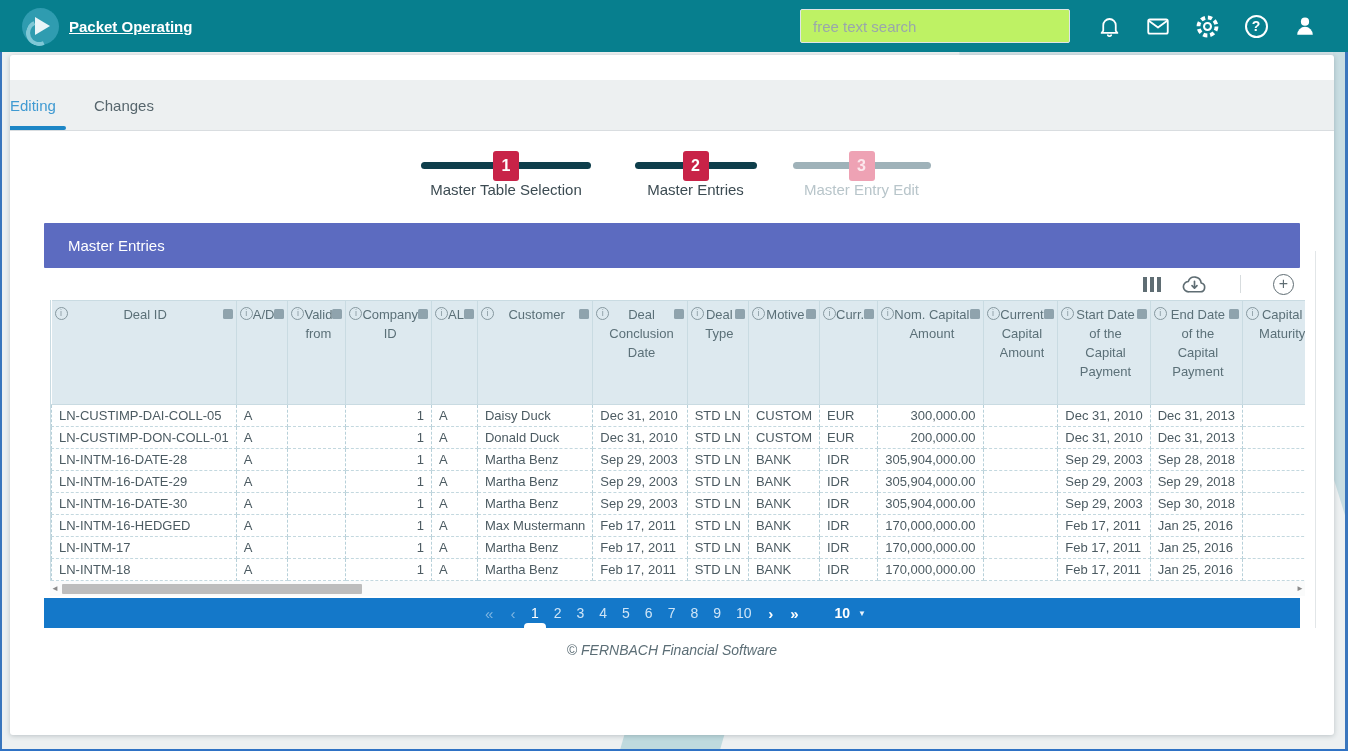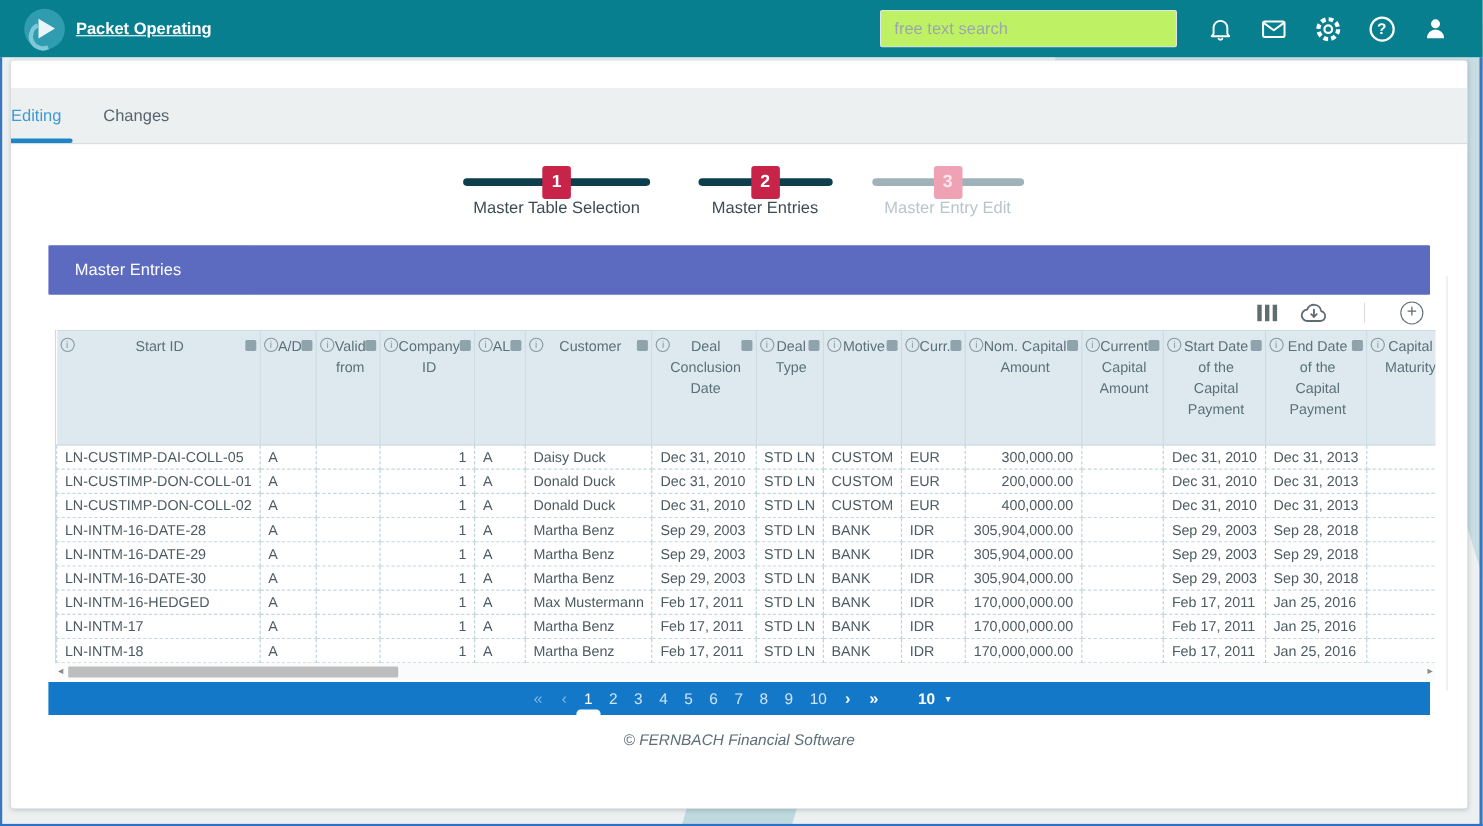--- a/index.html
+++ b/index.html
@@ -200,21 +200,21 @@
           <col style="width:78px">
           <col style="width:85px">
           <col style="width:85px">
           <col style="width:90px">
         </colgroup>
         <thead>
           <tr>
             <th>
               <div class="hcell">
                 <span class="info-icon">i</span>
-                <span class="hlabel">Start ID</span>
+                <span class="hlabel">Deal ID</span>
                 <span class="filter-sq"></span>
               </div>
             </th>
             <th>
               <div class="hcell">
                 <span class="info-icon">i</span>
                 <span class="hlabel">A/D</span>
                 <span class="filter-sq"></span>
               </div>
             </th>
@@ -333,37 +333,20 @@
             <td>A</td>
             <td></td>
             <td class="num">1</td>
             <td>A</td>
             <td>Donald Duck</td>
             <td>Dec 31, 2010</td>
             <td>STD LN</td>
             <td>CUSTOM</td>
             <td>EUR</td>
             <td class="num">200,000.00</td>
-            <td class="num"></td>
-            <td>Dec 31, 2010</td>
-            <td>Dec 31, 2013</td>
-            <td></td>
-          </tr>
-          <tr>
-            <td>LN-CUSTIMP-DON-COLL-02</td>
-            <td>A</td>
-            <td></td>
-            <td class="num">1</td>
-            <td>A</td>
-            <td>Donald Duck</td>
-            <td>Dec 31, 2010</td>
-            <td>STD LN</td>
-            <td>CUSTOM</td>
-            <td>EUR</td>
-            <td class="num">400,000.00</td>
             <td class="num"></td>
             <td>Dec 31, 2010</td>
             <td>Dec 31, 2013</td>
             <td></td>
           </tr>
           <tr>
             <td>LN-INTM-16-DATE-28</td>
             <td>A</td>
             <td></td>
             <td class="num">1</td>

